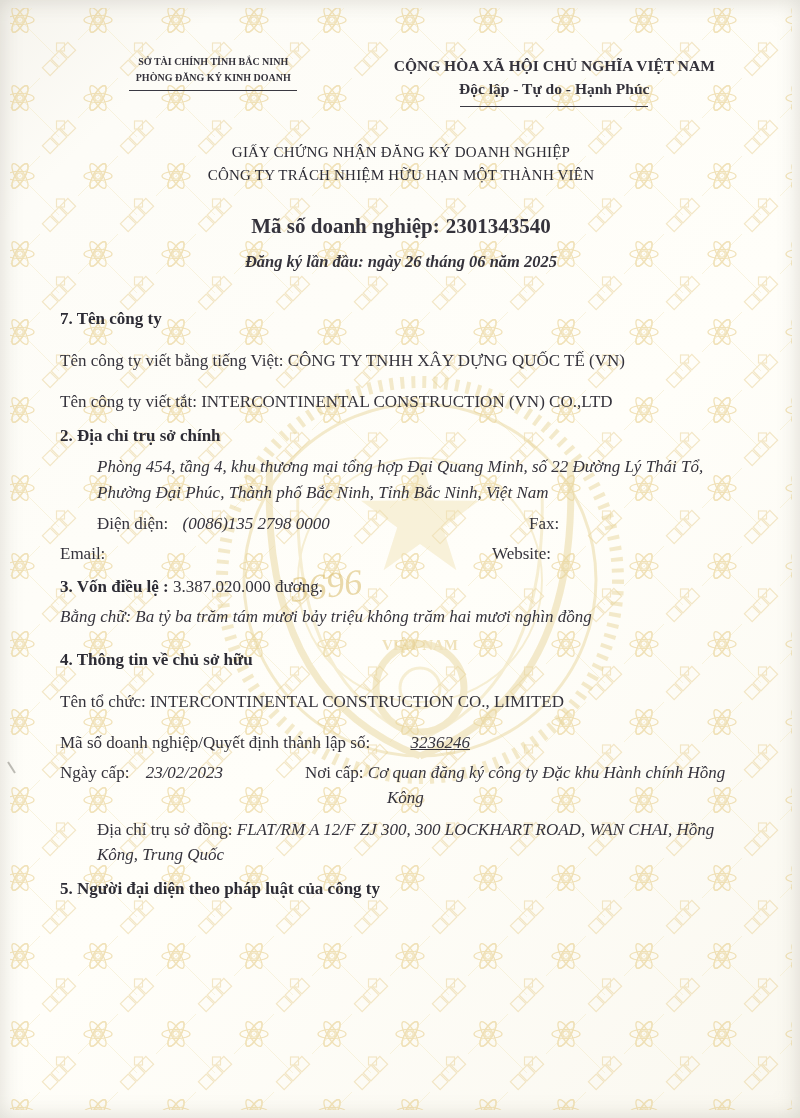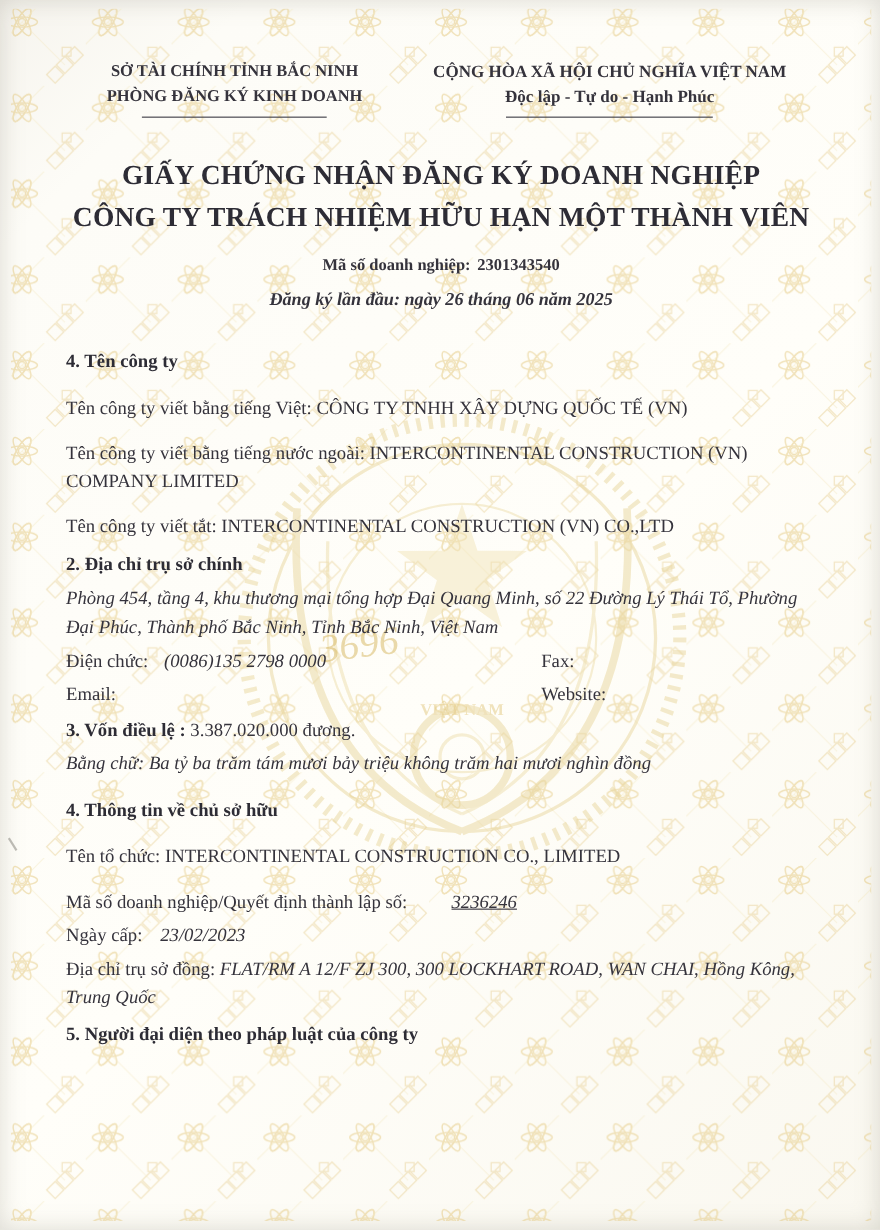--- a/index.html
+++ b/index.html
@@ -20,43 +20,43 @@
   .content {
     position: relative; z-index: 1;
     padding: 54px 58px 0 60px;
     color: #35333c;
     font-size: 17px;
     line-height: 1.5;
   }
   
   .hdr { display: flex; justify-content: space-between; align-items: flex-start; }
   .hdr .col { text-align: center; font-weight: bold; }
-  .hdr .col.left  { width: 320px; font-size: 15px; line-height: 1.55; }
+  .hdr .col.left  { width: 320px; font-size: 10px; line-height: 1.55; }
   .hdr .col.right { width: 392px; font-size: 15.5px; line-height: 1.5; }
   .hdr .rule { height: 0; border-bottom: 1.6px solid #3a3942; margin: 5px auto 0 auto; }
   .hdr .left  .rule { width: 168px; }
   .hdr .right .rule { width: 188px; }
   
   .title-block { text-align: center; margin-top: 34px; }
-  .title-line { font-weight: bold; font-size: 25px; line-height: 1.55; color: #2d2c35; letter-spacing: 0.2px; }
-  .taxcode { margin-top: 12px; font-size: 15px; font-weight: bold; }
+  .title-line { font-weight: normal; font-size: 15px; line-height: 1.55; color: #2d2c35; letter-spacing: 0.2px; }
+  .taxcode { margin-top: 24px; font-size: 21px; font-weight: bold; }
   .taxcode .val { margin-left: 6px; }
   .regline { margin-top: 7px; font-size: 16.5px; font-weight: bold; font-style: italic; font-family: Liberation Serif, serif; }
   
   .sec-heading { font-weight: bold; font-size: 17px; color: #2d2c35; margin-top: 14px; }
   p { margin: 0; }
   .line { margin-top: 16px; }
   .ital { font-style: italic; }
   .row { display: flex; margin-top: 4px; }
   .row .c1 { flex: 0 0 432px; }
   .row-date .c1 { flex: 0 0 245px; }
   .row-date .c2 { flex: 1; padding-left: 82px; text-indent: -82px; }
   .lbl { }
   .val-it { font-style: italic; }
-  .gap-s { margin-top: 6px; }
+  .gap-s { margin-top: 6px; margin-left: 37px; }
   .s3-words { margin-top: 4px; }
   .s3-equiv { margin-top: 9px; }
   .code-val { font-style: italic; margin-left: 36px; text-decoration: underline; }
   .date-val { font-style: italic; margin-left: 12px; }
   .place-val { font-style: italic; }
 </style>
 </head>
 <body>
 
 <div class="page">
@@ -124,39 +124,35 @@
 
     <div class="title-block">
       <div class="title-line">GIẤY CHỨNG NHẬN ĐĂNG KÝ DOANH NGHIỆP</div>
       <div class="title-line">CÔNG TY TRÁCH NHIỆM HỮU HẠN MỘT THÀNH VIÊN</div>
       <div class="taxcode">
         <span class="lbl">Mã số doanh nghiệp:</span><span class="val">2301343540</span>
       </div>
       <div class="regline">Đăng ký lần đầu: ngày 26 tháng 06 năm 2025</div>
     </div>
 
-    <div class="sec-heading" style="margin-top:32px">4. Tên công ty</div>
+    <div class="sec-heading" style="margin-top:32px">7. Tên công ty</div>
     <p class="line">
       <span>Tên công ty viết bằng tiếng Việt:</span>
       <span>CÔNG TY TNHH XÂY DỰNG QUỐC TẾ (VN)</span>
-    </p>
-    <p class="line">
-      <span>Tên công ty viết bằng tiếng nước ngoài:</span>
-      <span>INTERCONTINENTAL CONSTRUCTION (VN) COMPANY LIMITED</span>
     </p>
     <p class="line">
       <span>Tên công ty viết tắt:</span>
       <span>INTERCONTINENTAL CONSTRUCTION (VN) CO.,LTD</span>
     </p>
 
     <div class="sec-heading" style="margin-top:8px">2. Địa chỉ trụ sở chính</div>
     <p class="line ital gap-s">Phòng 454, tầng 4, khu thương mại tổng hợp Đại Quang Minh, số 22 Đường Lý Thái Tổ, Phường Đại Phúc, Thành phố Bắc Ninh, Tỉnh Bắc Ninh, Việt Nam</p>
     <div class="row gap-s">
       <div class="c1">
-        <span>Điện chức:</span>
+        <span>Điện diện:</span>
         <span class="val-it" style="margin-left:10px">(0086)135 2798 0000</span>
       </div>
       <div class="c2">
         <span>Fax:</span>
       </div>
     </div>
     <div class="row">
       <div class="c1">
         <span>Email:</span>
       </div>
@@ -178,20 +174,24 @@
     </p>
     <p class="line">
       <span>Mã số doanh nghiệp/Quyết định thành lập số:</span>
       <span class="code-val">3236246</span>
     </p>
     <div class="row row-date">
       <div class="c1">
         <span>Ngày cấp:</span>
         <span class="date-val">23/02/2023</span>
       </div>
+      <div class="c2">
+        <span>Nơi cấp:</span>
+        <span class="place-val">Cơ quan đăng ký công ty Đặc khu Hành chính Hồng Kông</span>
+      </div>
     </div>
     <p class="line gap-s">
       <span>Địa chỉ trụ sở đồng:</span>
       <span class="val-it">FLAT/RM A 12/F ZJ 300, 300 LOCKHART ROAD, WAN CHAI, Hồng Kông, Trung Quốc</span>
     </p>
 
     <div class="sec-heading" style="margin-top:8px">5. Người đại diện theo pháp luật của công ty</div>
 
   </div>
 </div>

